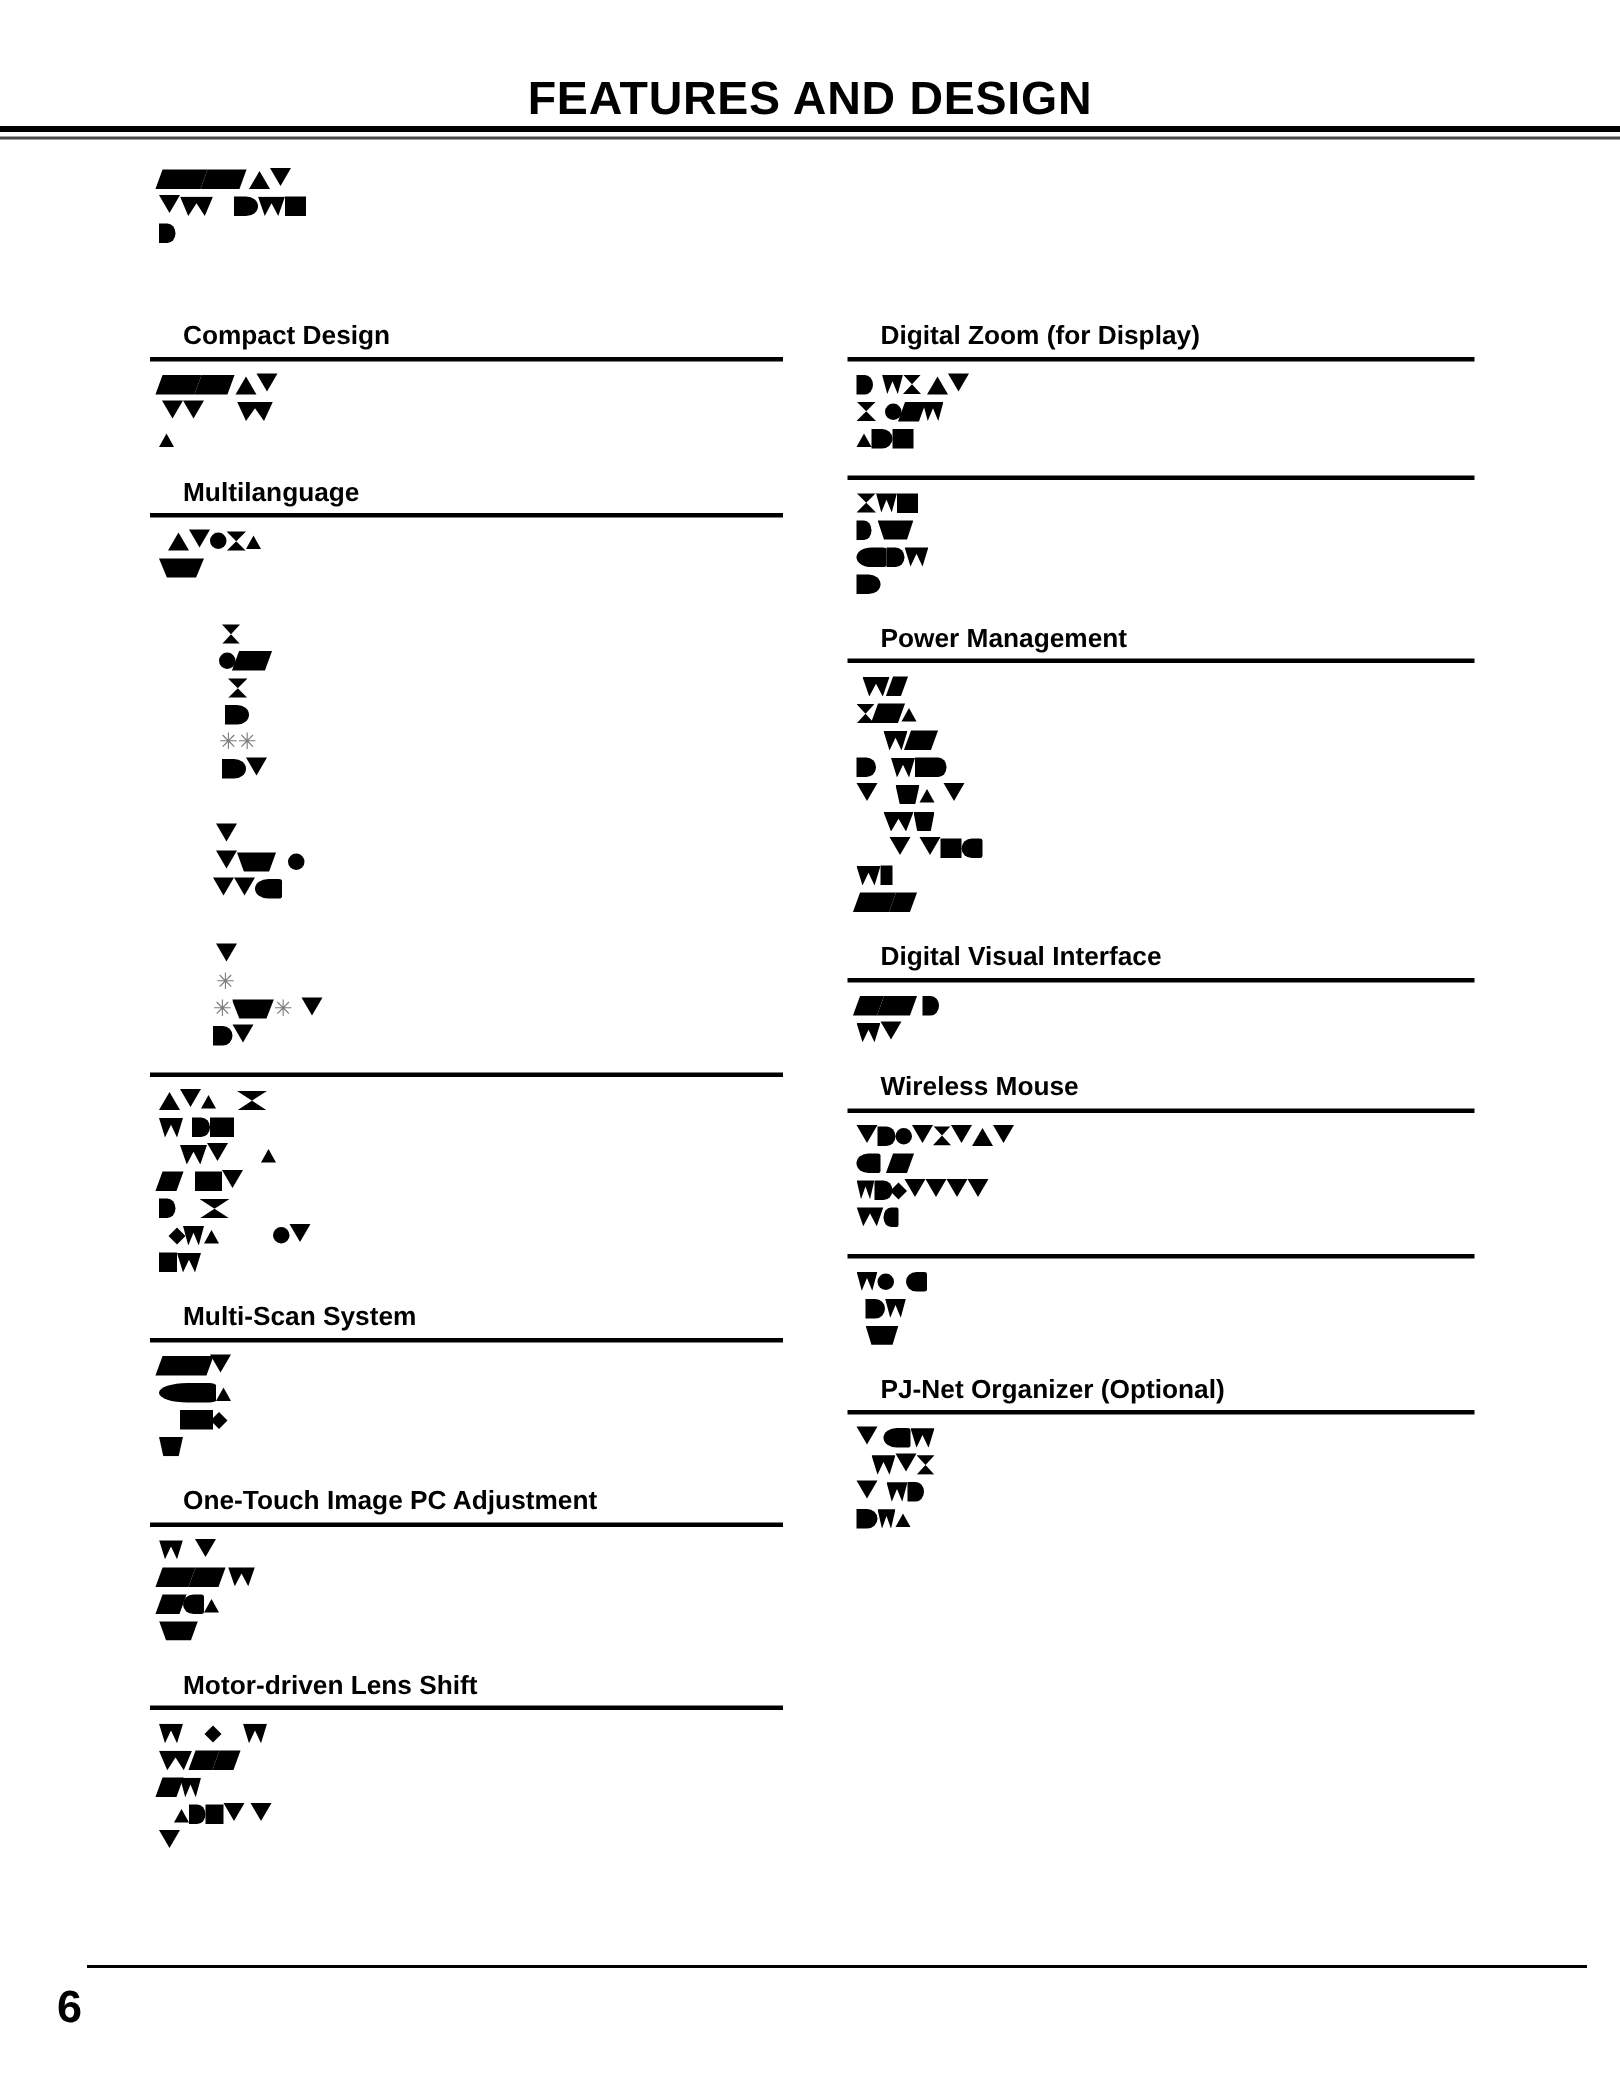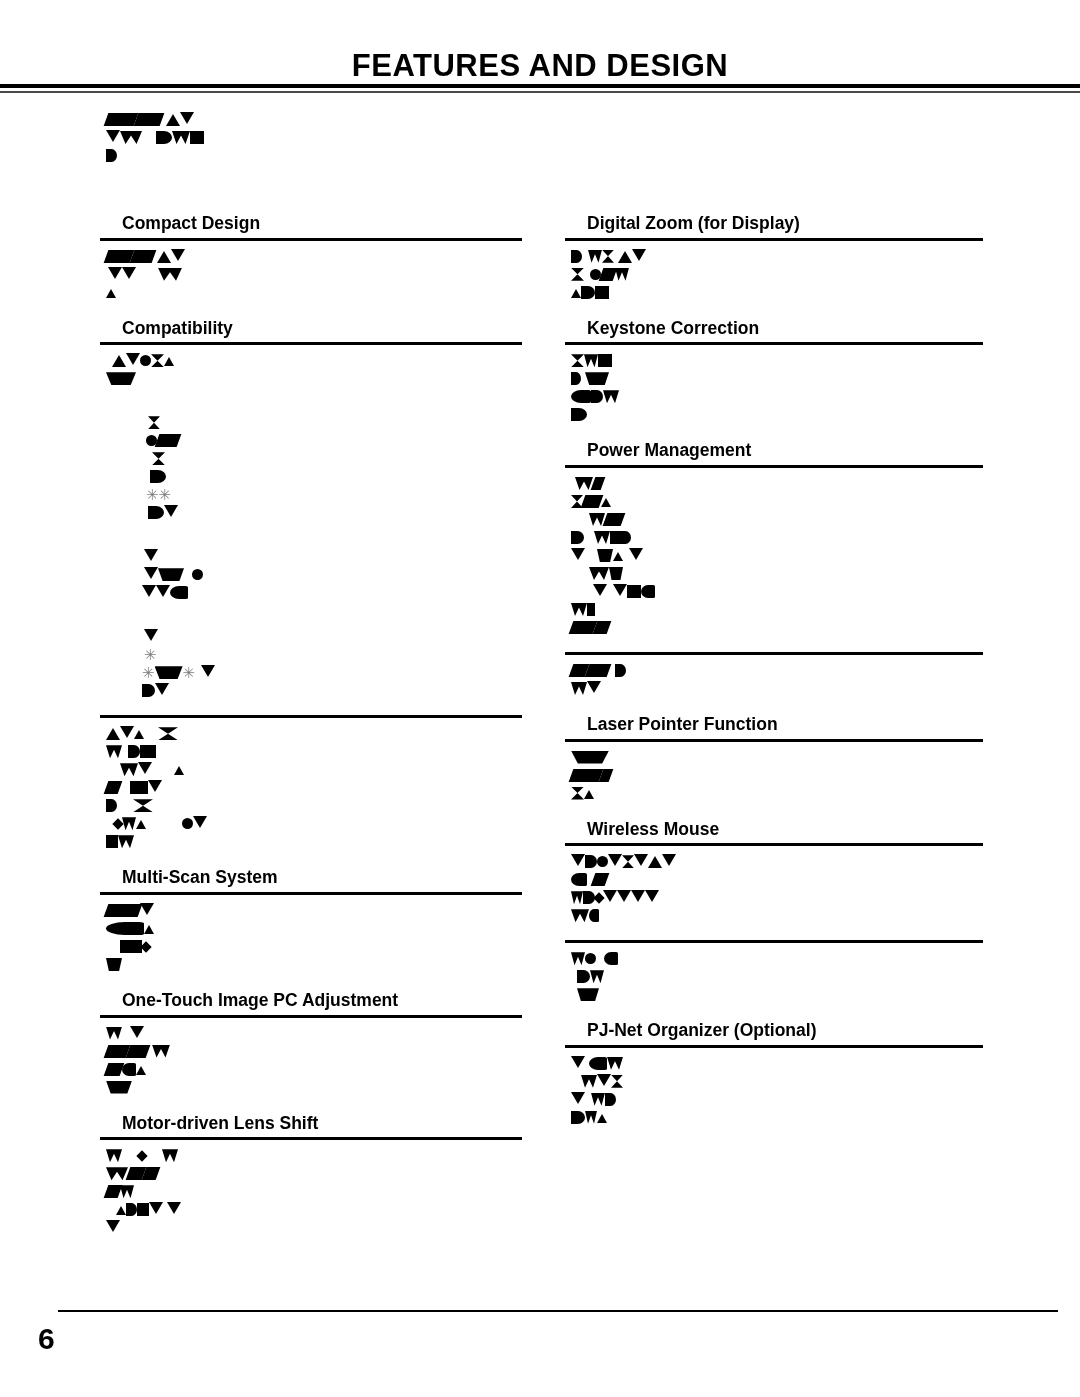--- a/index.html
+++ b/index.html
@@ -229,21 +229,21 @@
     <div class="section">
       <div class="section-heading">Compact Design</div>
       <div class="section-rule"></div>
       <div class="blob-body">
         <div class="blob-line"><span class="g par" style="width: 26px;"></span><span class="g par" style="width: 22px;"></span><span class="g sp" style="width: 3px;"></span><span class="g tri-u"></span><span class="g tri-d"></span></div>
         <div class="blob-line"><span class="g sp" style="width: 2px;"></span><span class="g tri-d"></span><span class="g tri-d"></span><span class="g sp" style="width: 22px;"></span><span class="g chev" style="width: 24px;"></span></div>
         <div class="blob-line"><span class="g tri-us"></span></div>
       </div>
     </div>
     <div class="section">
-      <div class="section-heading">Compatibility</div>
+      <div class="section-heading">Multilanguage</div>
       <div class="section-rule"></div>
       <div class="blob-body">
         <div class="blob-line"><span class="g sp" style="width: 6px;"></span><span class="g tri-u"></span><span class="g tri-d"></span><span class="g circ"></span><span class="g bow"></span><span class="g tri-us"></span></div>
         <div class="blob-line"><span class="g trap" style="width: 30px;"></span></div>
         <div class="blob-line gap"><span class="g sp" style="width: 1px;"></span></div>
         <div class="blob-line"><span class="g sp" style="width: 42px;"></span><span class="g bow" style="width: 12px;"></span></div>
         <div class="blob-line"><span class="g sp" style="width: 40px;"></span><span class="g circ"></span><span class="g par" style="width: 22px;"></span></div>
         <div class="blob-line"><span class="g sp" style="width: 46px;"></span><span class="g bow" style="width: 13px;"></span></div>
         <div class="blob-line"><span class="g sp" style="width: 44px;"></span><span class="g cap" style="width: 16px;"></span></div>
         <div class="blob-line"><span class="g sp" style="width: 40px;"></span><span class="g ast"></span><span class="g ast"></span></div>
@@ -308,21 +308,20 @@
     <div class="section">
       <div class="section-heading">Digital Zoom (for Display)</div>
       <div class="section-rule"></div>
       <div class="blob-body">
         <div class="blob-line"><span class="g cap" style="width: 11px;"></span><span class="g sp" style="width: 6px;"></span><span class="g chev" style="width: 14px;"></span><span class="g bow" style="width: 12px;"></span><span class="g sp" style="width: 4px;"></span><span class="g tri-u"></span><span class="g tri-d"></span></div>
         <div class="blob-line"><span class="g bow" style="width: 13px;"></span><span class="g sp" style="width: 6px;"></span><span class="g circ"></span><span class="g par" style="width: 14px;"></span><span class="g chev" style="width: 14px;"></span></div>
         <div class="blob-line"><span class="g tri-us"></span><span class="g cap" style="width: 14px;"></span><span class="g bar" style="width: 14px;"></span></div>
       </div>
     </div>
     <div class="section">
-      <div class="section-heading">Keystone Correction</div>
       <div class="section-rule"></div>
       <div class="blob-body">
         <div class="blob-line"><span class="g bow" style="width: 13px;"></span><span class="g chev" style="width: 14px;"></span><span class="g bar" style="width: 14px;"></span></div>
         <div class="blob-line"><span class="g cap" style="width: 10px;"></span><span class="g sp" style="width: 4px;"></span><span class="g trap" style="width: 24px;"></span></div>
         <div class="blob-line"><span class="g blob" style="width: 20px;"></span><span class="g cap" style="width: 12px;"></span><span class="g chev" style="width: 16px;"></span></div>
         <div class="blob-line"><span class="g cap" style="width: 16px;"></span></div>
       </div>
     </div>
     <div class="section">
       <div class="section-heading">Power Management</div>
@@ -333,33 +332,25 @@
         <div class="blob-line"><span class="g sp" style="width: 18px;"></span><span class="g chev" style="width: 16px;"></span><span class="g par" style="width: 18px;"></span></div>
         <div class="blob-line"><span class="g cap" style="width: 13px;"></span><span class="g sp" style="width: 10px;"></span><span class="g chev" style="width: 16px;"></span><span class="g bar" style="width: 10px;"></span><span class="g cap" style="width: 11px;"></span></div>
         <div class="blob-line"><span class="g tri-d"></span><span class="g sp" style="width: 12px;"></span><span class="g trap" style="width: 16px;"></span><span class="g tri-us"></span><span class="g sp" style="width: 6px;"></span><span class="g tri-d"></span></div>
         <div class="blob-line"><span class="g sp" style="width: 18px;"></span><span class="g chev" style="width: 20px;"></span><span class="g trap" style="width: 14px;"></span></div>
         <div class="blob-line"><span class="g sp" style="width: 22px;"></span><span class="g tri-d"></span><span class="g sp" style="width: 6px;"></span><span class="g tri-d"></span><span class="g bar" style="width: 14px;"></span><span class="g blob" style="width: 14px;"></span></div>
         <div class="blob-line"><span class="g chev" style="width: 16px;"></span><span class="g bar" style="width: 8px;"></span></div>
         <div class="blob-line"><span class="g par" style="width: 24px;"></span><span class="g par" style="width: 14px;"></span></div>
       </div>
     </div>
     <div class="section">
+      <div class="section-heading">Digital Visual Interface</div>
       <div class="section-rule"></div>
       <div class="blob-body">
         <div class="blob-line"><span class="g par" style="width: 16px;"></span><span class="g par" style="width: 22px;"></span><span class="g sp" style="width: 6px;"></span><span class="g cap" style="width: 11px;"></span></div>
         <div class="blob-line"><span class="g chev" style="width: 16px;"></span><span class="g tri-d"></span></div>
-      </div>
-    </div>
-    <div class="section">
-      <div class="section-heading">Laser Pointer Function</div>
-      <div class="section-rule"></div>
-      <div class="blob-body">
-        <div class="blob-line"><span class="g trap" style="width: 38px;"></span></div>
-        <div class="blob-line"><span class="g par" style="width: 30px;"></span><span class="g par" style="width: 10px;"></span></div>
-        <div class="blob-line"><span class="g bow" style="width: 13px;"></span><span class="g tri-us"></span></div>
       </div>
     </div>
     <div class="section">
       <div class="section-heading">Wireless Mouse</div>
       <div class="section-rule"></div>
       <div class="blob-body">
         <div class="blob-line"><span class="g tri-d"></span><span class="g cap" style="width: 12px;"></span><span class="g circ"></span><span class="g tri-d"></span><span class="g bow" style="width: 12px;"></span><span class="g tri-d"></span><span class="g tri-u"></span><span class="g tri-d"></span></div>
         <div class="blob-line"><span class="g blob" style="width: 16px;"></span><span class="g sp" style="width: 6px;"></span><span class="g par" style="width: 14px;"></span></div>
         <div class="blob-line"><span class="g chev" style="width: 12px;"></span><span class="g cap" style="width: 12px;"></span><span class="g diam"></span><span class="g tri-d"></span><span class="g tri-d"></span><span class="g tri-d"></span><span class="g tri-d"></span></div>
         <div class="blob-line"><span class="g chev" style="width: 18px;"></span><span class="g blob" style="width: 10px;"></span></div>

